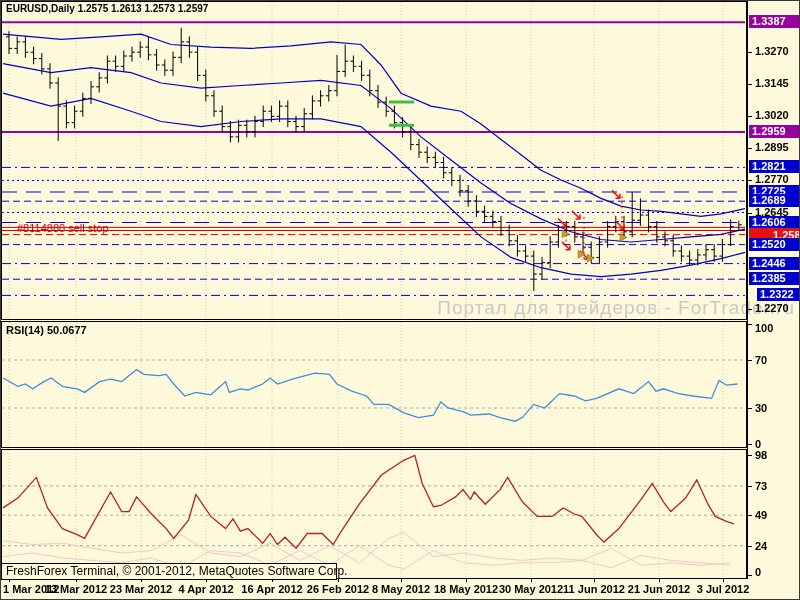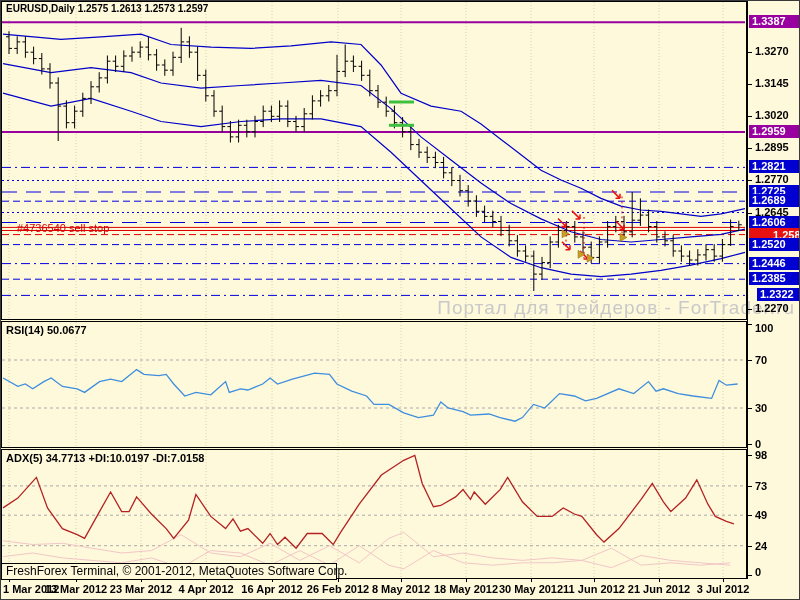--- a/index.html
+++ b/index.html
@@ -388,22 +388,21 @@
       <line x1="1" y1="66.2" x2="744" y2="66.2" stroke="#A9A9A9" stroke-dasharray="3,3"></line>
       <line x1="1" y1="96.7" x2="744" y2="96.7" stroke="#A9A9A9" stroke-dasharray="3,3"></line>
       <polyline points="2.0,91.8 31.7,95.5 61.4,94.3 91.0,99.2 120.7,104.0 150.4,101.6 180.1,85.7 209.8,104.0 239.4,107.7 269.1,94.3 298.8,111.4 328.5,96.7 358.2,113.8 387.8,89.4 402.7,83.3 432.4,107.7 462.0,104.0 491.7,108.9 521.4,111.4 551.1,108.9 580.8,111.4 610.4,99.2 640.1,116.2 669.8,113.8 699.5,116.2 729.2,113.8" fill="none" stroke="#F2C6C6" stroke-width="1"></polyline>
       <polyline points="2.0,107.7 31.7,104.0 61.4,108.9 91.0,111.4 120.7,113.8 150.4,108.9 180.1,118.7 209.8,101.6 239.4,104.0 269.1,116.2 298.8,101.6 328.5,116.2 358.2,96.7 387.8,116.2 402.7,119.9 432.4,101.6 462.0,113.8 491.7,116.2 521.4,113.8 551.1,113.8 580.8,111.4 610.4,118.7 640.1,106.5 669.8,111.4 699.5,113.8 729.2,116.2" fill="none" stroke="#F2C6C6" stroke-width="1"></polyline>
       <polyline points="2.0,58.9 16.8,49.1 35.4,28.4 46.5,58.9 61.4,79.6 76.2,85.7 83.6,89.4 98.5,62.6 109.6,43.0 120.7,62.6 128.1,62.6 135.6,47.9 150.4,65.0 165.2,79.6 172.7,89.4 187.5,71.1 194.9,45.5 209.8,67.4 224.6,79.6 232.0,69.9 239.4,82.1 246.9,79.6 261.7,94.3 269.1,84.5 276.5,95.5 284.0,88.2 295.1,99.2 306.2,84.5 321.1,84.5 332.2,95.5 339.6,83.3 358.2,55.2 380.4,26.0 402.7,11.3 413.8,6.4 421.2,34.5 432.4,57.7 439.8,56.5 454.6,47.9 462.0,40.6 469.5,50.4 473.2,43.0 484.3,55.2 499.1,40.6 506.6,28.4 521.4,52.8 536.2,67.4 551.1,67.4 562.2,58.9 573.3,65.0 580.8,67.4 595.6,85.7 603.0,93.1 617.9,79.6 640.1,50.4 651.3,34.5 662.4,52.8 669.8,62.6 684.6,49.1 695.8,30.8 706.9,55.2 714.3,67.4 725.4,72.3 732.9,74.8" fill="none" stroke="#B22222" stroke-width="1.3"></polyline>
       <rect x="0.5" y="0.5" width="745" height="129" fill="none" stroke="#000000"></rect>
     </svg>
 
   <div id="title-overlay" class="overlay-label">EURUSD,Daily  1.2575 1.2613 1.2573 1.2597</div>
   <div id="rsi-label" class="overlay-label">RSI(14) 50.0677</div>
-  <div id="adx-label" class="overlay-label">ADX(5) 34.7713 +DI:10.0197 -DI:7.0158</div>
-  <div id="order-label" style="left: 16px; top: 221px;">#4736540 sell stop</div>
+  <div id="order-label" style="left: 16px; top: 221px;">#8114880 sell stop</div>
 
   <div id="price-axis">
       <div class="axis-tick" style="top: 51px;"></div>
       <div class="axis-label" style="top: 44px;">1.3270</div>
       <div class="axis-tick" style="top: 83px;"></div>
       <div class="axis-label" style="top: 76px;">1.3145</div>
       <div class="axis-tick" style="top: 115px;"></div>
       <div class="axis-label" style="top: 108px;">1.3020</div>
       <div class="axis-tick" style="top: 147px;"></div>
       <div class="axis-label" style="top: 140px;">1.2895</div>

